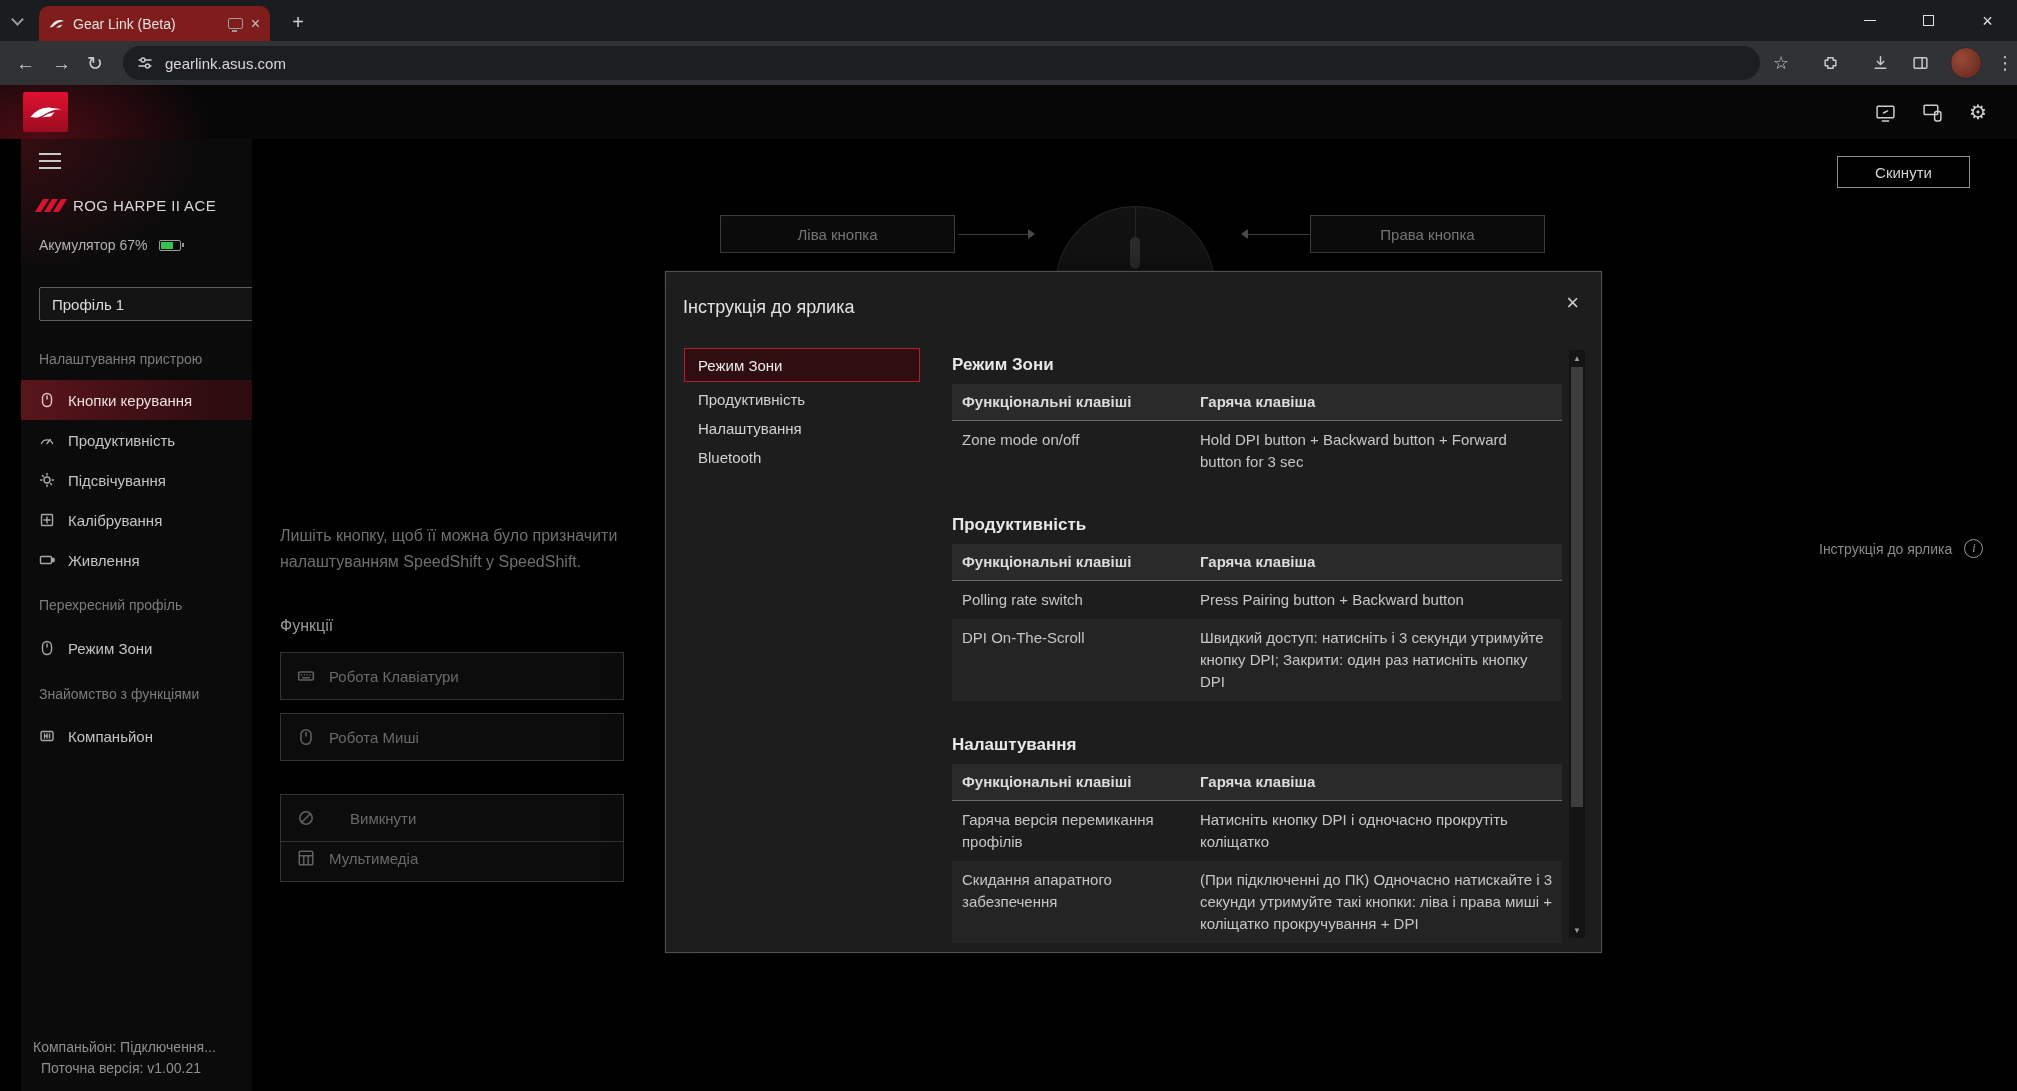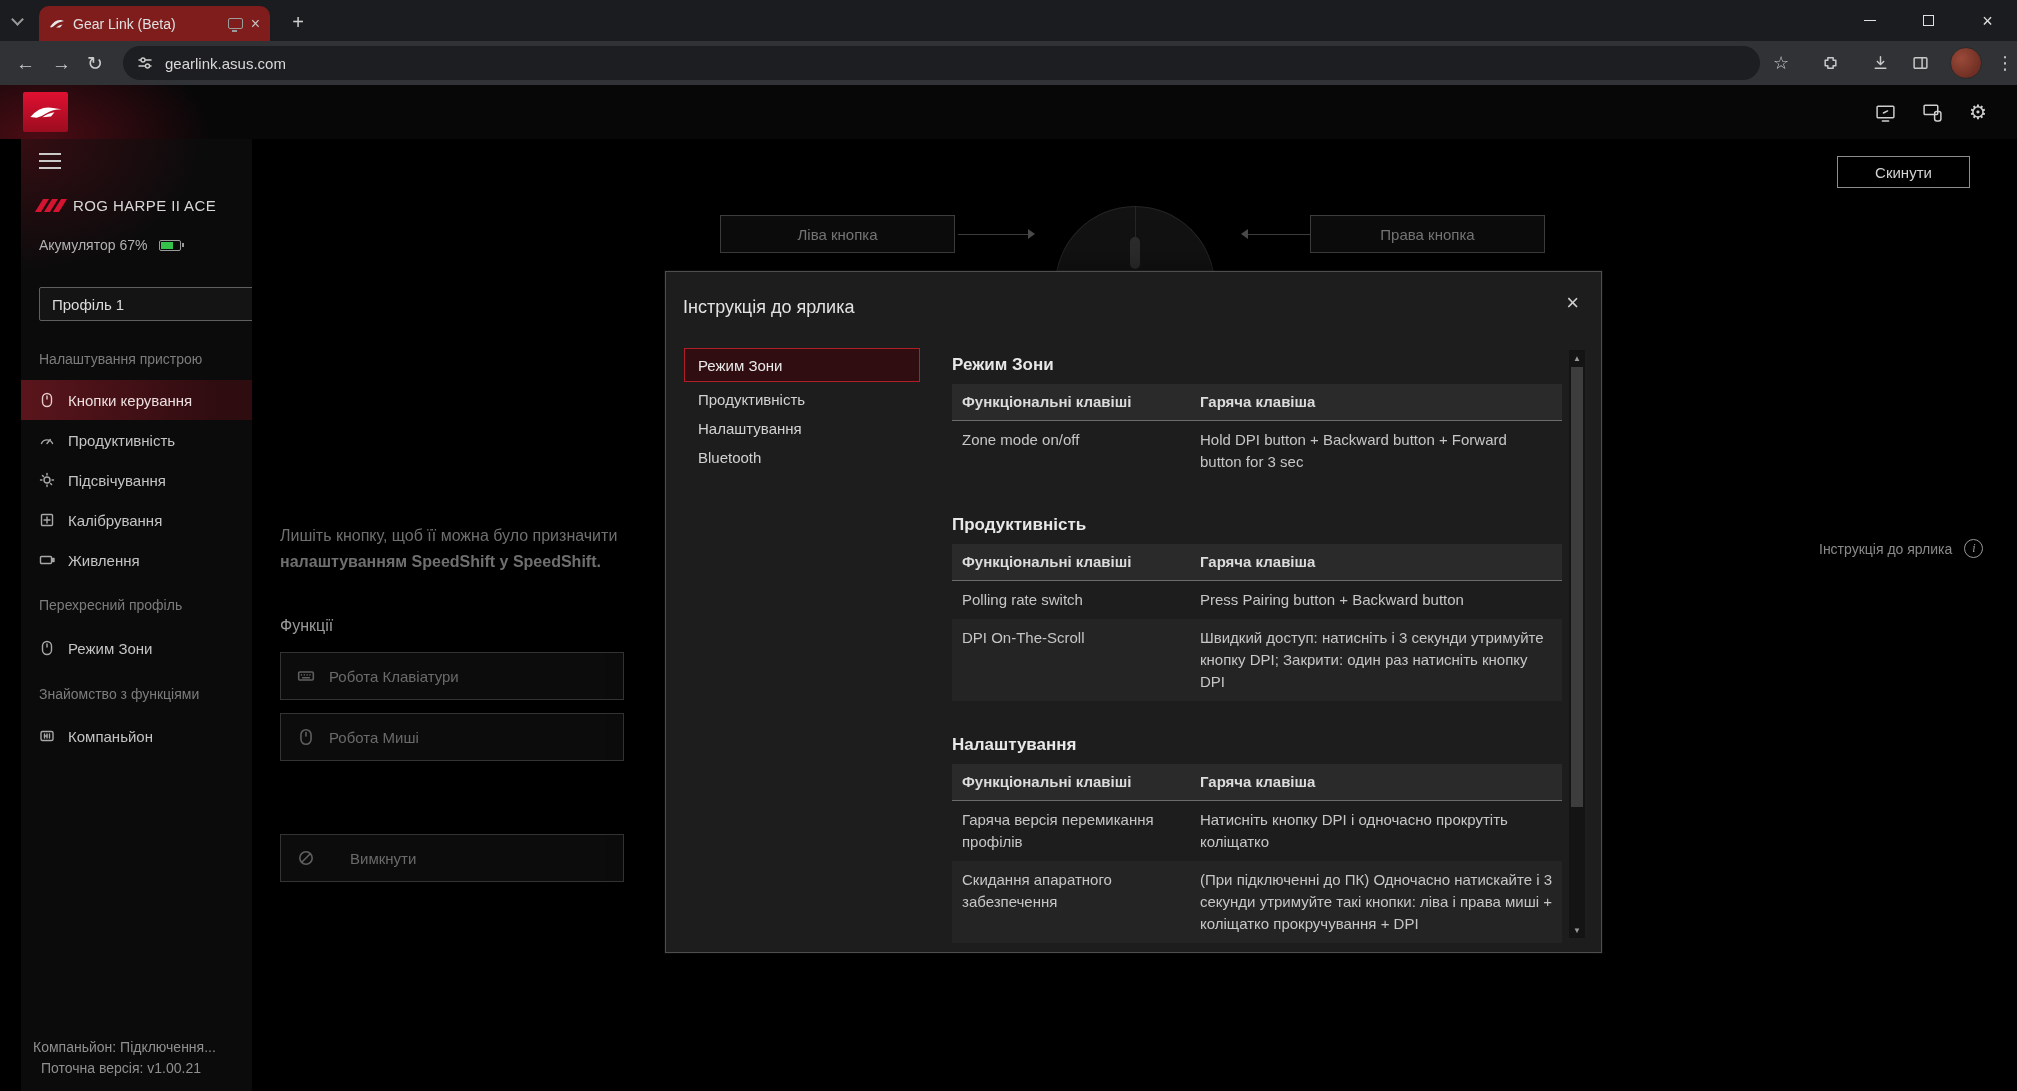--- a/index.html
+++ b/index.html
@@ -81,25 +81,25 @@
   .mb-left { left:468px; } .mb-right { left:1058px; }
   .conn { position:absolute; top:95px; height:1px; background:#3e3e3e; }
   .conn-l { left:706px; width:70px; } .conn-r { left:996px; width:62px; }
   .arrow-r { position:absolute; left:776px; top:90px; width:0; height:0; border-top:5px solid transparent; border-bottom:5px solid transparent; border-left:7px solid #4a4a4a; }
   .arrow-l { position:absolute; left:989px; top:90px; width:0; height:0; border-top:5px solid transparent; border-bottom:5px solid transparent; border-right:7px solid #4a4a4a; }
   .mouse-shape { position:absolute; left:803px; top:67px; width:160px; height:120px; background:#121212; border:1px solid #262626; border-bottom:none; border-radius:80px 80px 0 0; }
   .mouse-shape::before { content:""; position:absolute; left:50%; top:0; width:1px; height:60px; background:#262626; }
   .mouse-shape::after { content:""; position:absolute; left:calc(50% - 5px); top:30px; width:10px; height:32px; background:#2c2c2c; border-radius:5px; }
 
   .hint-1 { position:absolute; left:28px; top:388px; font-size:16px; color:#6f6f6f; }
-  .hint-2 { position:absolute; left:28px; top:414px; font-size:16px; color:#6f6f6f;font-weight:bold; }
+  .hint-2 { position:absolute; left:28px; top:414px; font-size:16px; color:#6f6f6f; }
   .functions-label { position:absolute; left:28px; top:478px; font-size:16px; color:#9a9a9a; }
   .fn-btn { position:absolute; left:28px; width:344px; height:48px; border:1px solid #333; background:#0c0c0c; display:flex; align-items:center; padding-left:16px; gap:14px; color:#6a6a6a; font-size:15px; }
   .fn-btn .sic { color:#5f5f5f; display:flex; }
-  .fn1 { top:513px; } .fn2 { top:574px; } .fn3 { top:652px;margin-top:43px; } .fn4 { top:695px;gap:35px; }
+  .fn1 { top:513px; } .fn2 { top:574px; } .fn3 { top:652px;margin-top:43px; } .fn4 { top:655px;gap:35px; }
 
   .shortcut-hint { position:absolute; left:1567px; top:400px; display:flex; align-items:center; gap:12px; }
   .shortcut-hint-text { font-size:14px; color:#8a8a8a; }
   .info-circle { width:19px; height:19px; border:1.5px solid #9a9a9a; border-radius:50%; color:#9a9a9a; font-size:12px; font-style:italic; display:flex; align-items:center; justify-content:center; font-family:"Liberation Serif", serif; }
 
   
   .modal { position:absolute; left:665px; top:271px; width:937px; height:682px; background:#1d1d1d; border:1px solid #4e4e4e; box-shadow:0 10px 40px rgba(0,0,0,.75), 0 0 0 1px rgba(255,255,255,.05); }
   .modal-title { position:absolute; left:17px; top:25px; font-size:18px; color:#e3e3e3; }
   .modal-close { position:absolute; right:22px; top:20px; font-size:22px; line-height:1; color:#cfcfcf; cursor:default; }
   .modal-nav { position:absolute; left:18px; top:76px; width:236px; }

